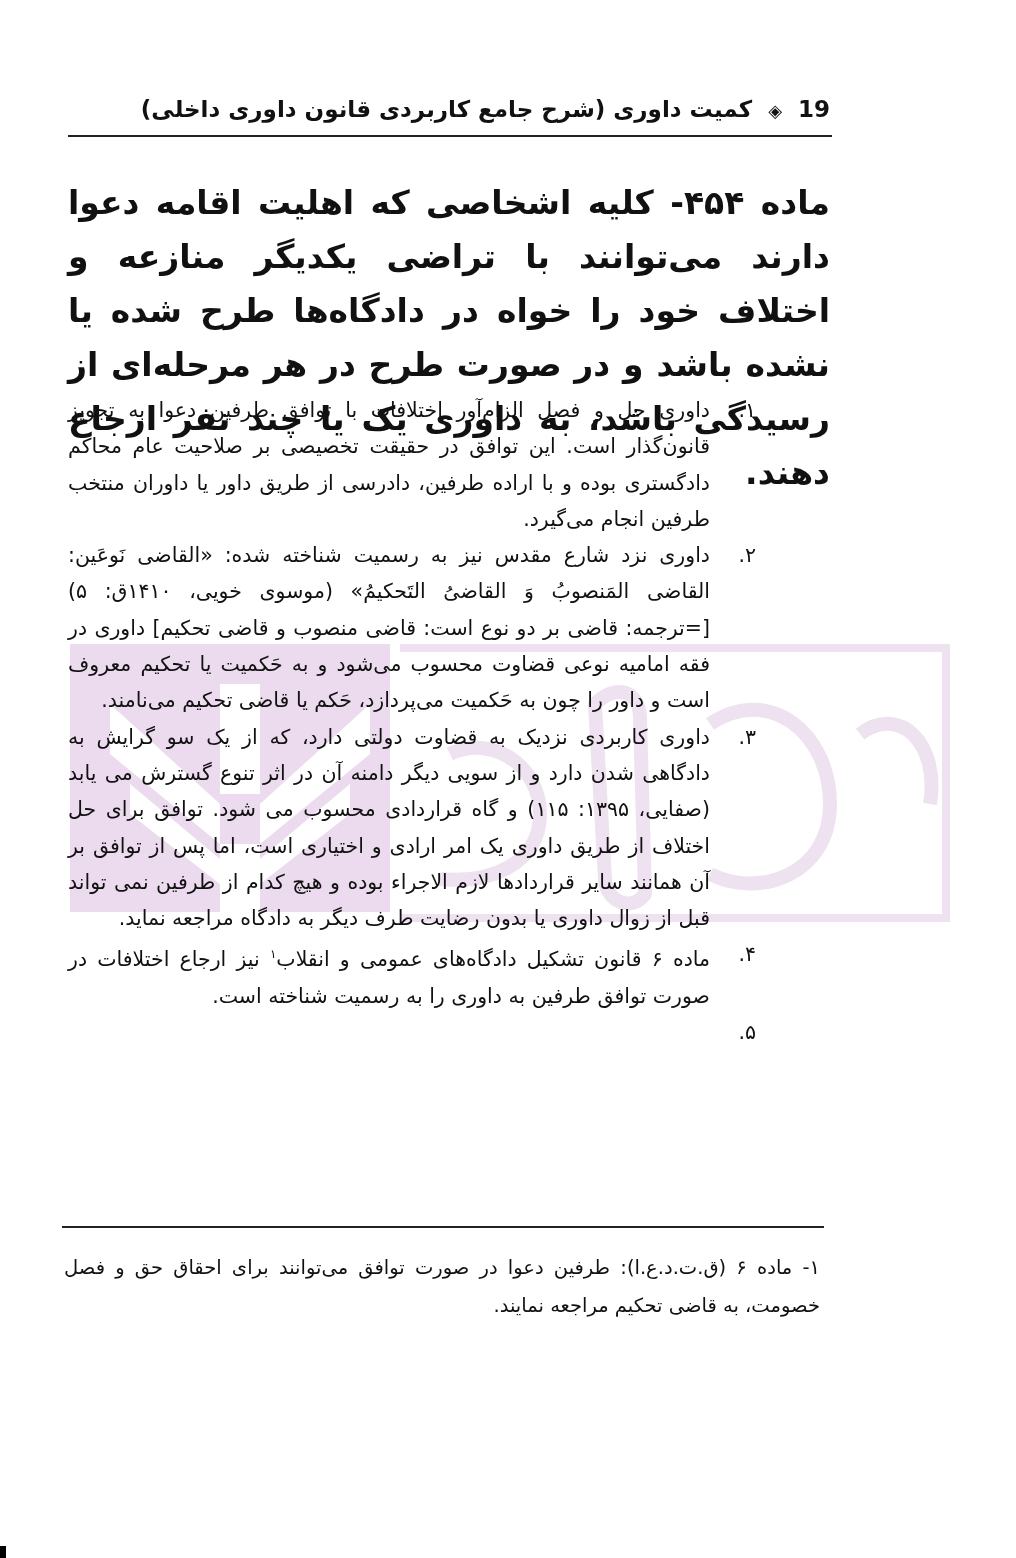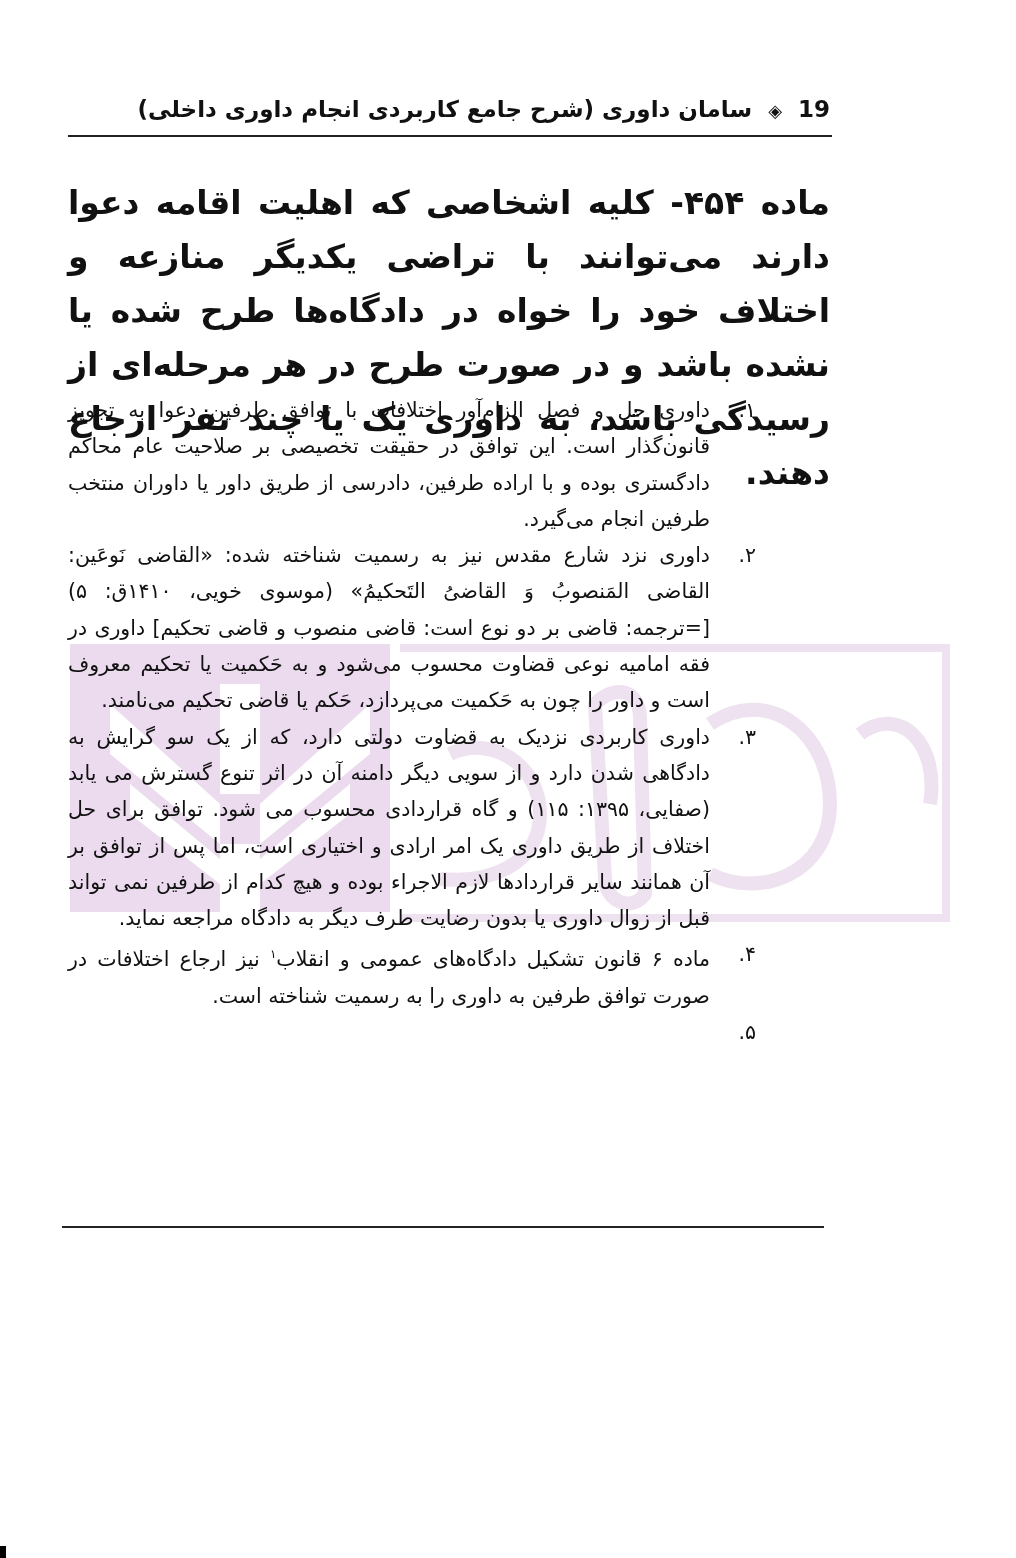--- a/index.html
+++ b/index.html
@@ -169,21 +169,21 @@
         <path d="M525,60 C545,40 570,45 570,75 L575,250 C560,270 535,255 535,235 Z"></path>
         <path d="M640,80 C700,40 760,90 760,160 C760,230 690,255 640,230"></path>
         <path d="M790,90 C830,60 870,100 860,160"></path>
       </g>
     </svg>
   </div>
 
   <div class="running-head">
     <span class="page-num">19</span>
     <span class="diamond">◈</span>
-    <span>سامان داوری (شرح جامع کاربردی انجام داوری داخلی)</span>
+    <span>کمیت داوری (شرح جامع کاربردی قانون داوری داخلی)</span>
   </div>
   <div class="head-rule"></div>
 
   <p class="article" style="margin:0;">
     <span>ماده ۴۵۴-</span>
     <span>کلیه اشخاصی که اهلیت اقامه دعوا دارند می‌توانند با تراضی یکدیگر منازعه و اختلاف خود را خواه در دادگاه‌ها طرح شده یا نشده باشد و در صورت طرح در هر مرحله‌ای از رسیدگی باشد، به داوری یک یا چند نفر ارجاع دهند.</span>
   </p>
 
   <ol class="notes">
     <li class="note">
@@ -201,15 +201,19 @@
     <li class="note">
       <span class="note-num">۴.</span>
       <span><span>ماده ۶ قانون تشکیل دادگاه‌های عمومی و انقلاب</span><sup>۱</sup><span> نیز ارجاع اختلافات در صورت توافق طرفین به داوری را به رسمیت شناخته است.</span></span>
     </li>
     <li class="note">
       <span class="note-num">۵.</span>
     </li>
   </ol>
 
   <div class="foot-rule"></div>
+  <p class="footnote" style="margin:0;">
+    <span>۱-</span>
+    <span>ماده ۶ (ق.ت.د.ع.ا): طرفین دعوا در صورت توافق می‌توانند برای احقاق حق و فصل خصومت، به قاضی تحکیم مراجعه نمایند.</span>
+  </p>
 
   <div class="corner-mark"></div>
 </div>
 
 </body></html>

